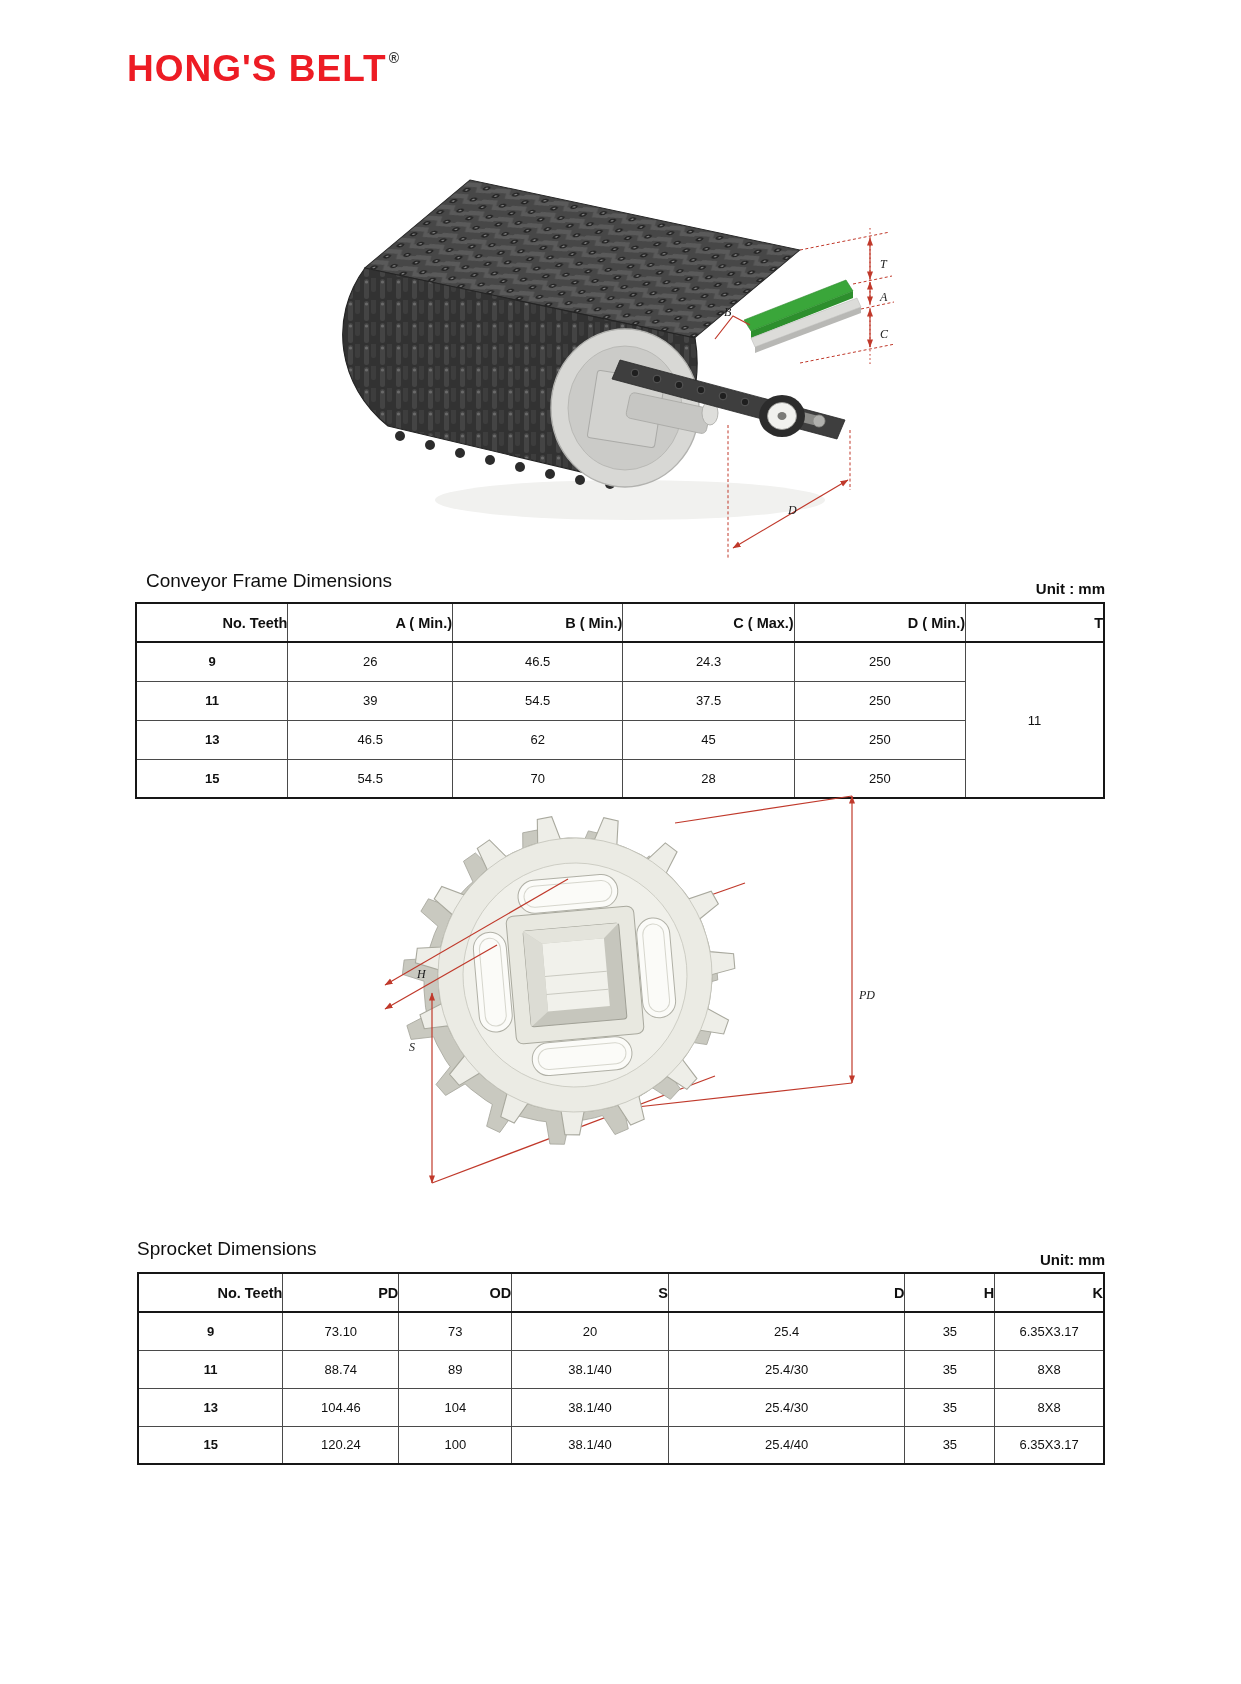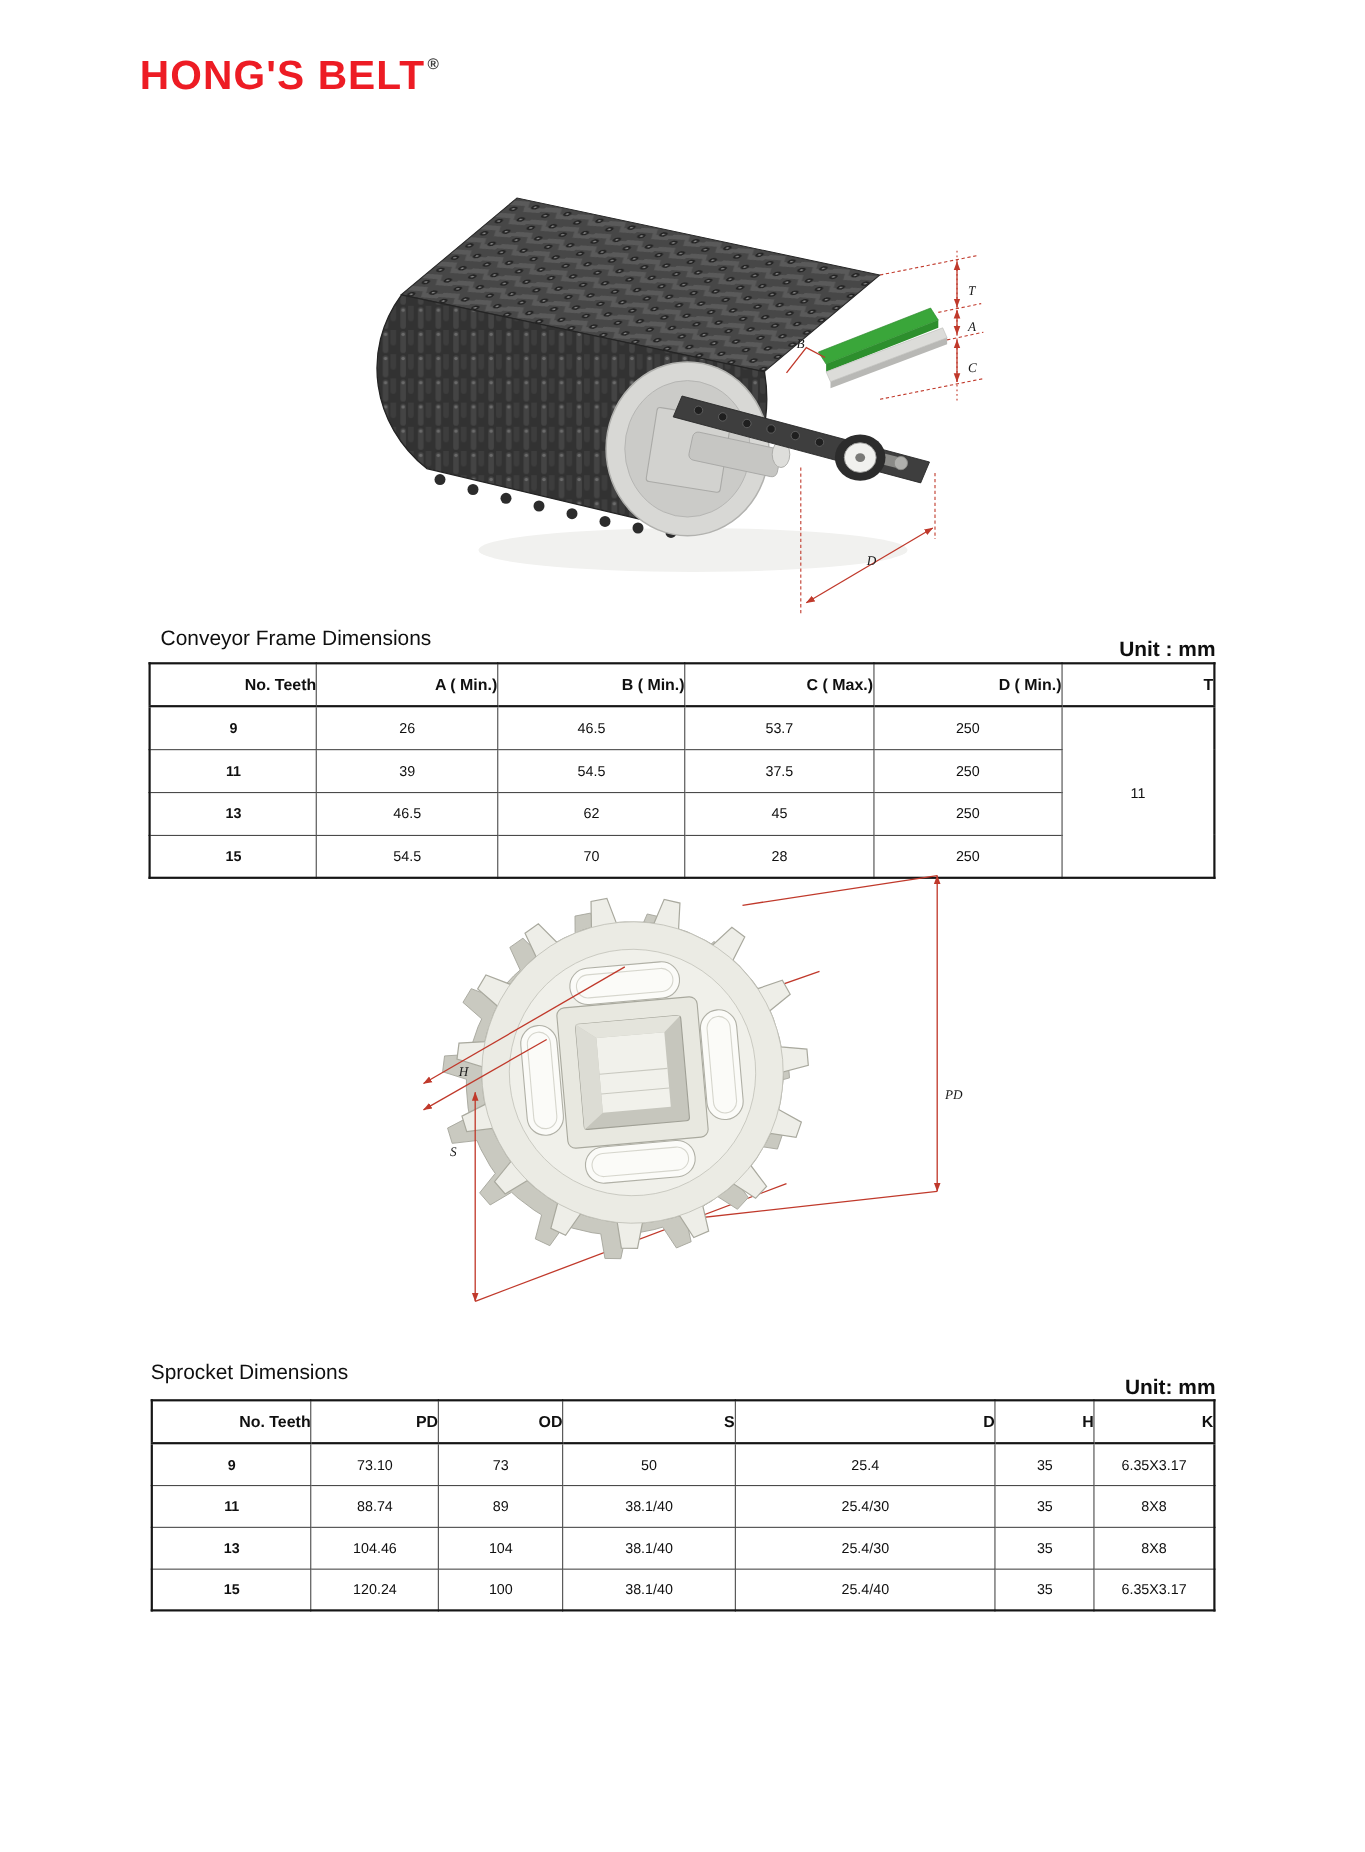--- a/index.html
+++ b/index.html
@@ -4,21 +4,21 @@
 <style>
   html,body{margin:0;padding:0;background:#fff;}
   .page{position:relative;width:1241px;height:1684px;background:#ffffff;overflow:hidden;
         font-family:"Liberation Sans",sans-serif;color:#111;}
   
   .logo{position:absolute;left:127px;top:48px;font-size:37px;font-weight:bold;
         color:#ed1c24;letter-spacing:1px;white-space:nowrap;}
   .logo sup{font-size:14px;color:#3a3a3a;vertical-align:18px;margin-left:2px;font-weight:bold;}
   
   .sec-title{position:absolute;font-size:19px;font-weight:normal;color:#0f0f0f;white-space:nowrap;}
-  .unit{position:absolute;width:250px;text-align:right;font-size:19px;font-weight:bold;color:#0f0f0f;}
+  .unit{position:absolute;width:250px;text-align:right;font-size:15px;font-weight:bold;color:#0f0f0f;}
   #t1-title{left:146px;top:570px;}
   #t1-unit{left:855px;top:580px;}
   #t2-title{left:137px;top:1238px;}
   #t2-unit{left:855px;top:1251px;}
   
   .spec{position:absolute;border-collapse:collapse;table-layout:fixed;background:#fff;
         border:2.2px solid #161616;}
   .spec th,.spec td{border:1.4px solid #4a4a4a;text-align:center;vertical-align:middle;
         padding:0;color:#101010;}
   .spec thead th{height:37px;font-size:14.5px;font-weight:bold;border-bottom:2.2px solid #161616;text-align:right;}
@@ -163,21 +163,21 @@
         <th>C ( Max.)</th>
         <th>D ( Min.)</th>
         <th>T</th>
       </tr>
     </thead>
     <tbody>
       <tr>
         <th>9</th>
         <td>26</td>
         <td>46.5</td>
-        <td>53.7</td>
+        <td>24.3</td>
         <td>250</td>
         <td rowspan="4">11</td>
       </tr>
       <tr>
         <th>11</th>
         <td>39</td>
         <td>54.5</td>
         <td>37.5</td>
         <td>250</td>
       </tr>
@@ -272,21 +272,21 @@
         <th>D</th>
         <th>H</th>
         <th>K</th>
       </tr>
     </thead>
     <tbody>
       <tr>
         <th>9</th>
         <td>73.10</td>
         <td>73</td>
-        <td>50</td>
+        <td>20</td>
         <td>25.4</td>
         <td>35</td>
         <td>6.35X3.17</td>
       </tr>
       <tr>
         <th>11</th>
         <td>88.74</td>
         <td>89</td>
         <td>38.1/40</td>
         <td>25.4/30</td>

